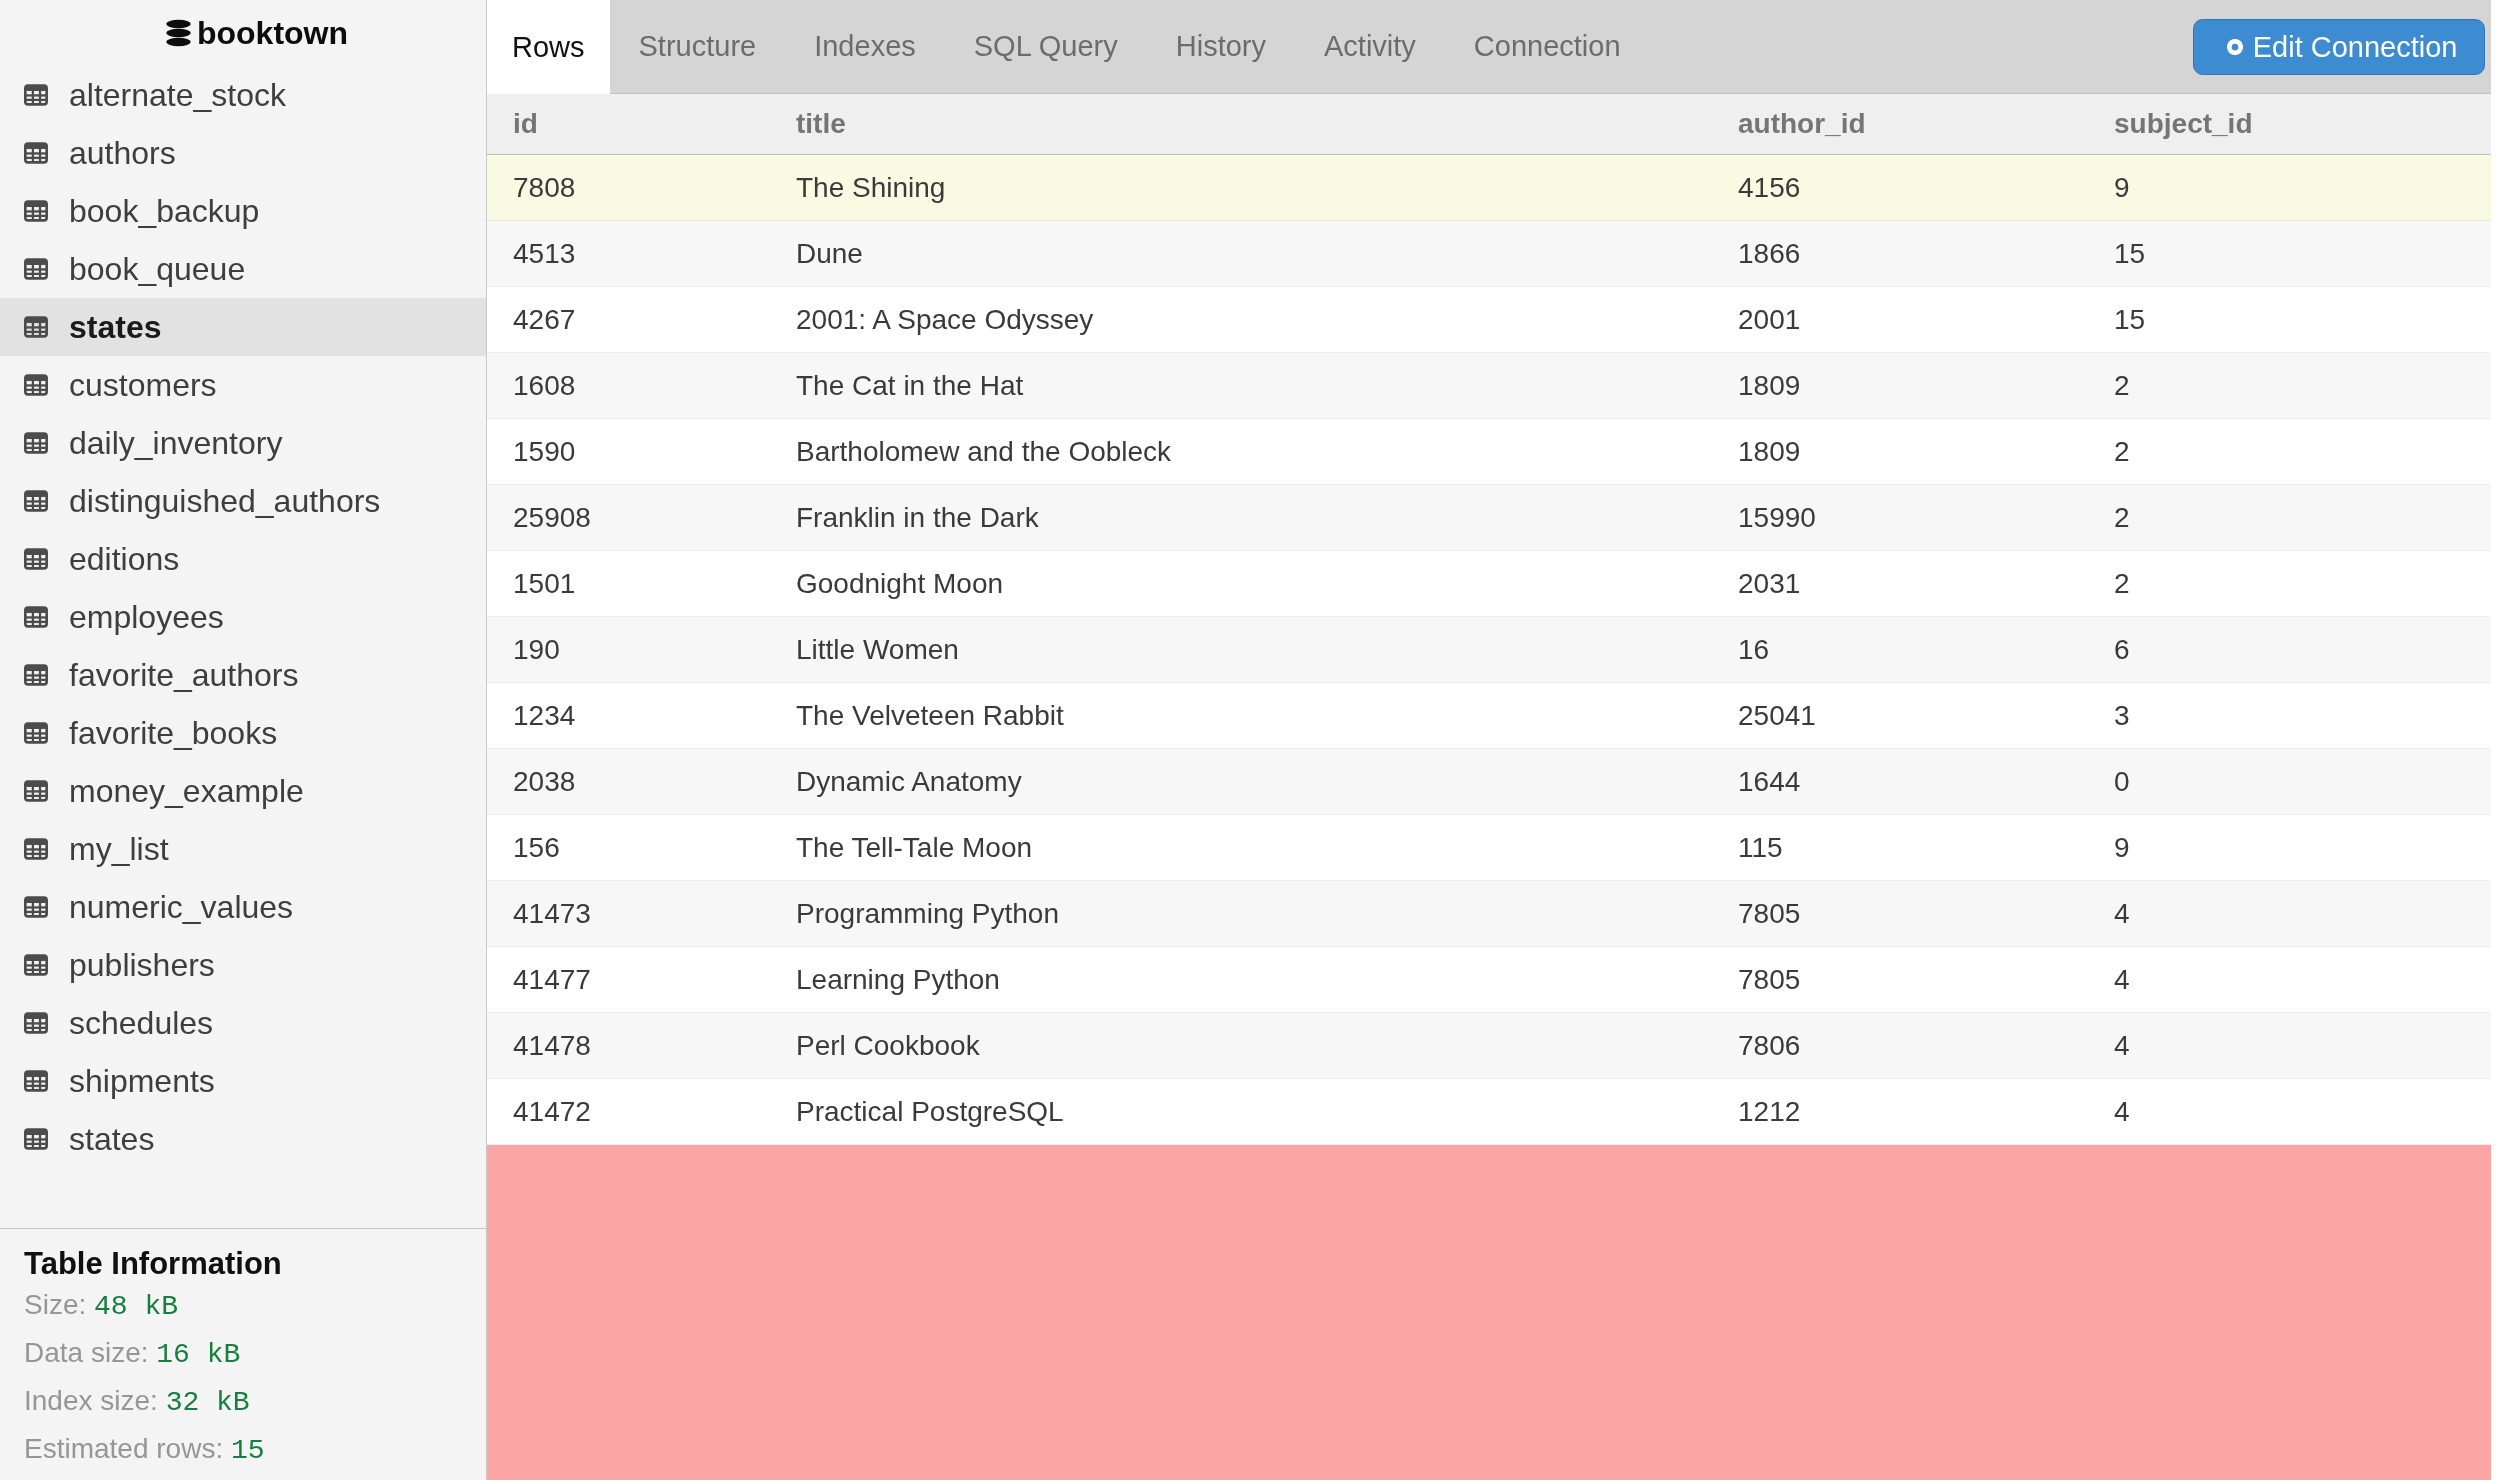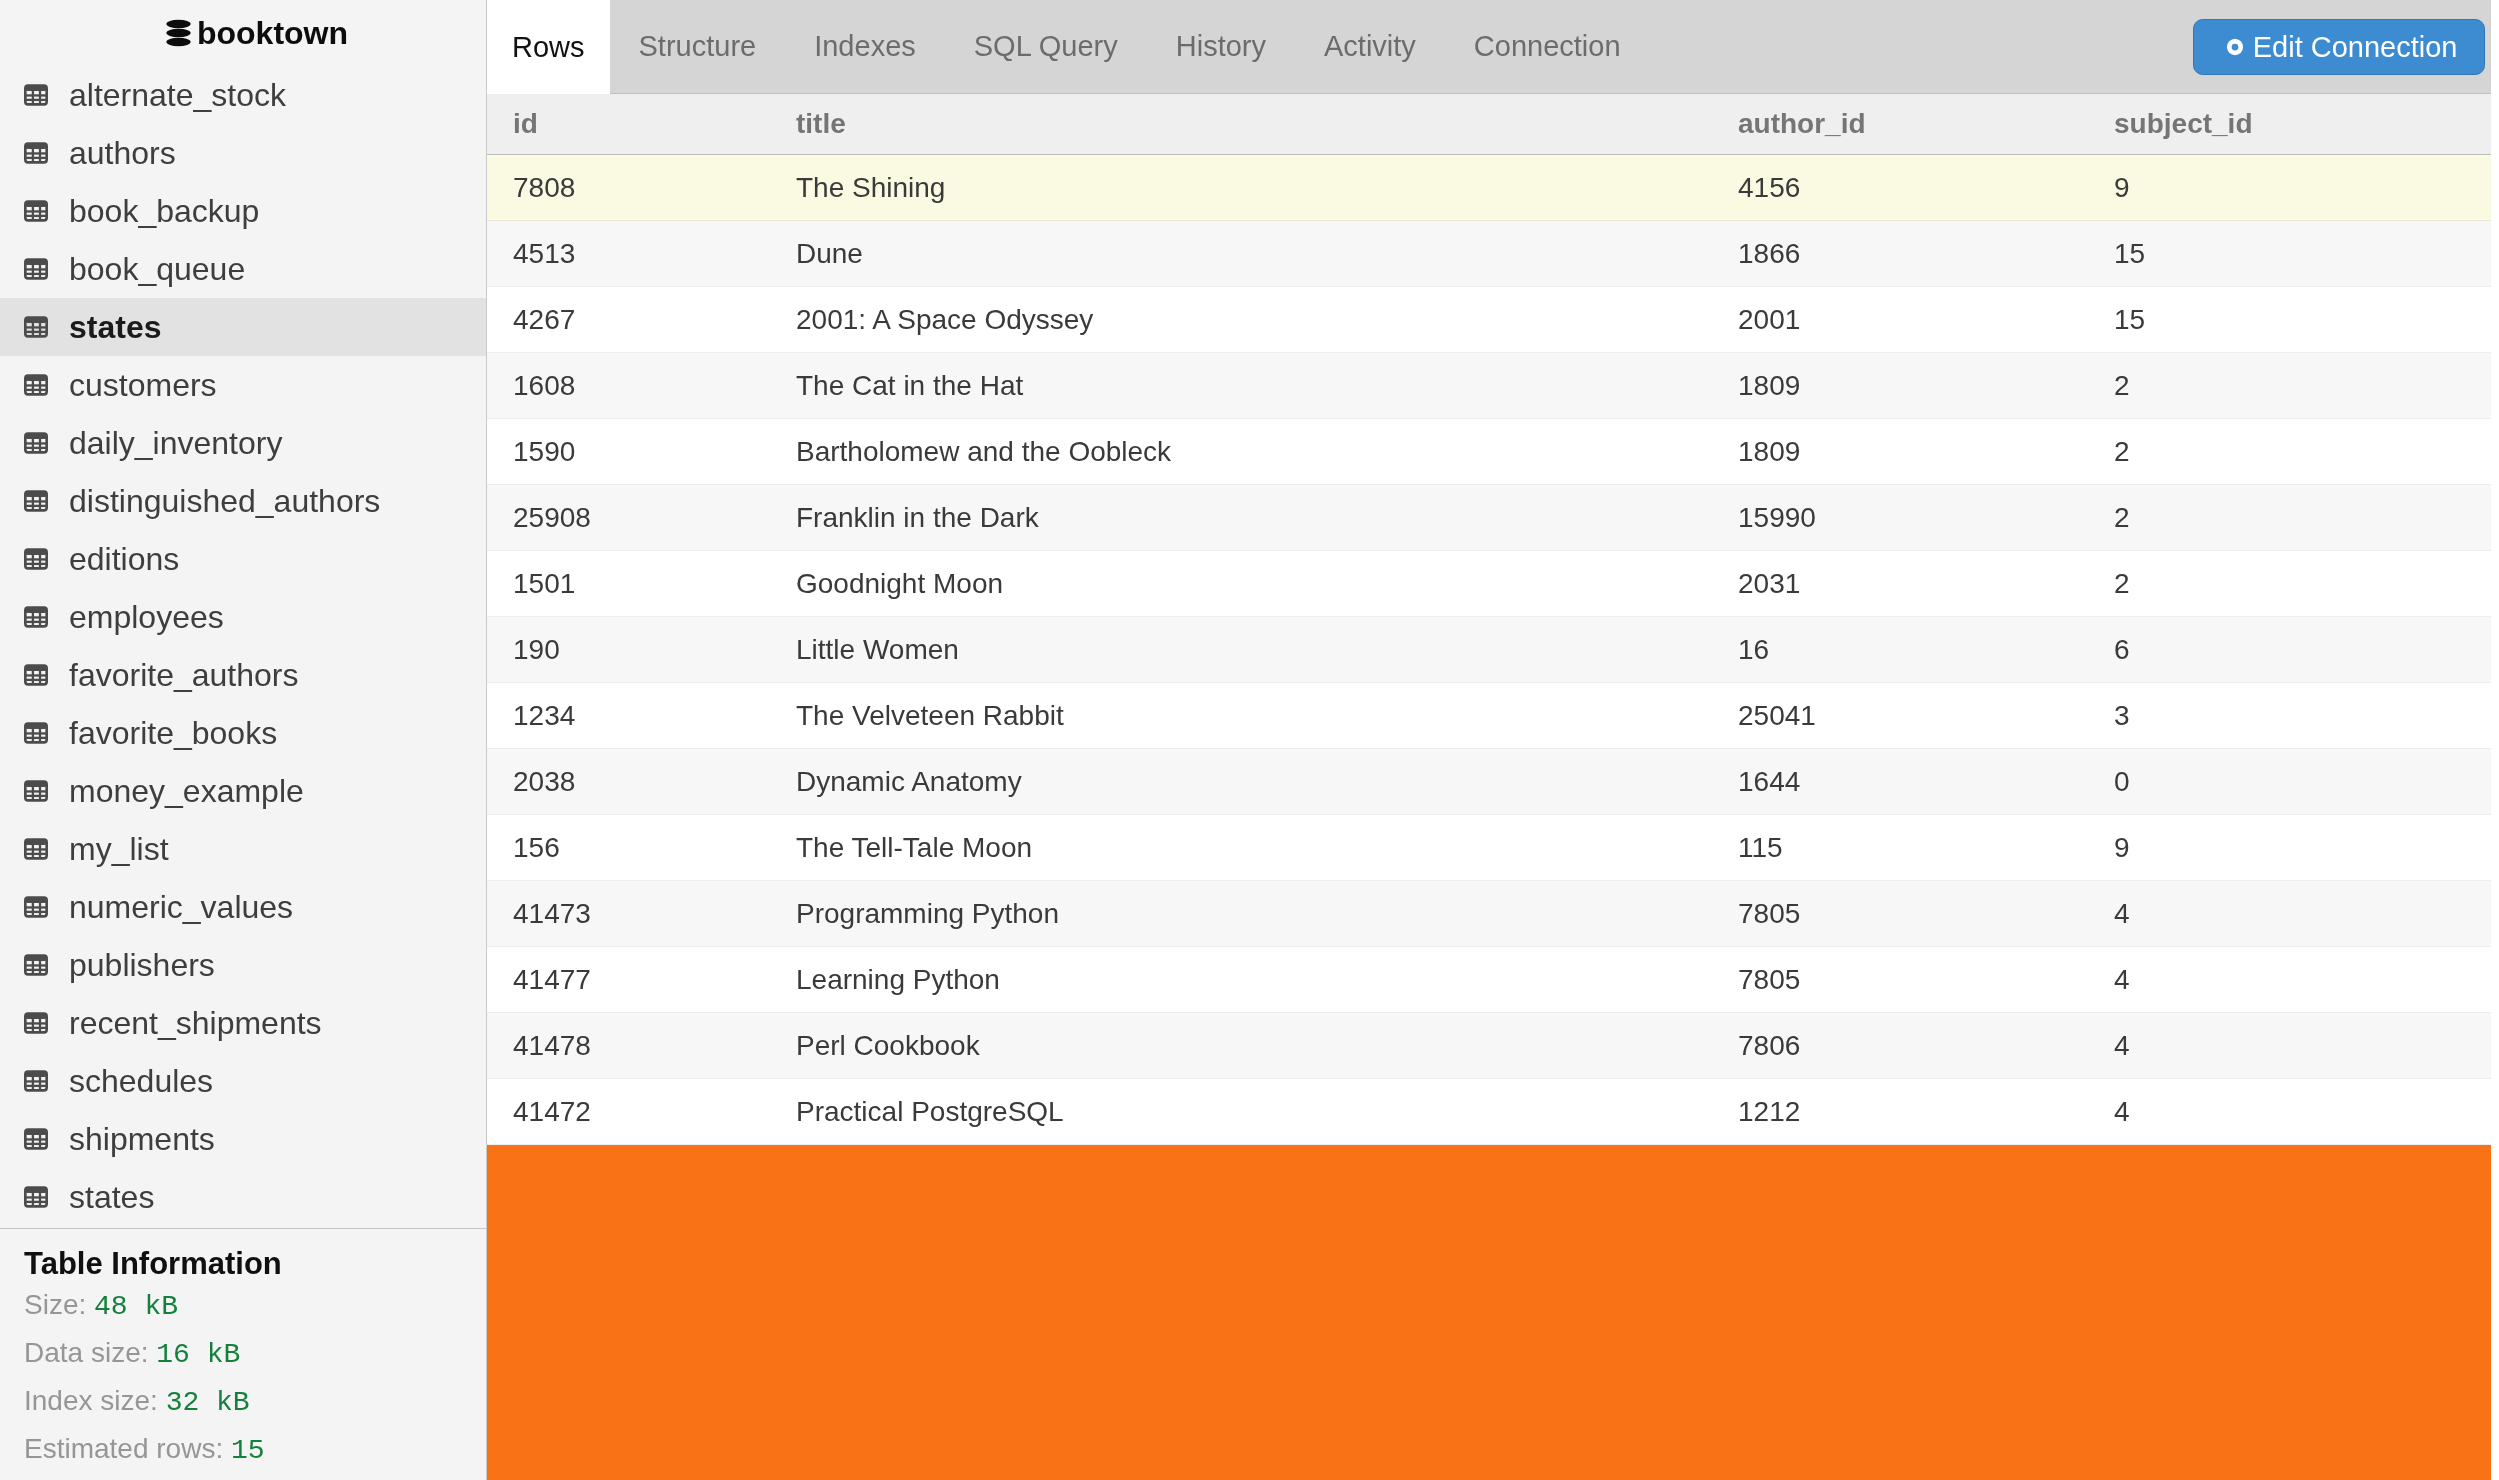--- a/index.html
+++ b/index.html
@@ -31,21 +31,21 @@
   .table-info {
     position:absolute; left:0; right:0; top:1228px; bottom:0;
     border-top:1.9px solid #c6c6c6; background:#f4f4f4;
     padding:17.4px 0 0 24px;
   }
   .ti-title { font-size:31px; font-weight:bold; color:#101010; }
   .ti-row { font-size:28px; line-height:46px; color:#969696; white-space:nowrap; }
   .ti-row .val { color:#15803d;font-family:Liberation Mono, monospace; }
 
   
-  .main { position:absolute; left:487px; top:0; right:0; bottom:0; background:#f97316; }
+  .main { position:absolute; left:487px; top:0; right:0; bottom:0; background:#fca5a5; }
 
   .tab-bar {
     height:94px; background:#d5d5d5; border-bottom:1.9px solid #c0c0c0;
     display:flex; align-items:stretch; position:relative;
   }
   .tab { display:flex; align-items:center; padding:0 29px; font-size:29px; color:#6c6c6c; cursor:default; }
   .tab.active { background:#ffffff; color:#111111; padding:0 25px; margin-bottom:-1.9px; }
 
   .edit-btn {
     position:absolute; top:19.3px; right:15.5px; height:56px;
@@ -288,33 +288,20 @@
           <rect x="1.5" y="1.5" width="24" height="21" rx="3" fill="none" stroke="#4c4c4c" stroke-width="3"></rect>
           <rect x="1.5" y="1.5" width="24" height="6" rx="2.5" fill="#4c4c4c"></rect>
           <g stroke="#4c4c4c" stroke-width="2.6">
             <line x1="10" y1="7" x2="10" y2="22.5"></line>
             <line x1="18" y1="7" x2="18" y2="22.5"></line>
             <line x1="2" y1="12.5" x2="25" y2="12.5"></line>
             <line x1="2" y1="17.5" x2="25" y2="17.5"></line>
           </g>
         </svg>
         <span>publishers</span>
-      </div>
-      <div class="table-item">
-        <svg width="24" height="22" viewBox="0 0 27 24">
-          <rect x="1.5" y="1.5" width="24" height="21" rx="3" fill="none" stroke="#4c4c4c" stroke-width="3"></rect>
-          <rect x="1.5" y="1.5" width="24" height="6" rx="2.5" fill="#4c4c4c"></rect>
-          <g stroke="#4c4c4c" stroke-width="2.6">
-            <line x1="10" y1="7" x2="10" y2="22.5"></line>
-            <line x1="18" y1="7" x2="18" y2="22.5"></line>
-            <line x1="2" y1="12.5" x2="25" y2="12.5"></line>
-            <line x1="2" y1="17.5" x2="25" y2="17.5"></line>
-          </g>
-        </svg>
-        <span>recent_shipments</span>
       </div>
       <div class="table-item">
         <svg width="24" height="22" viewBox="0 0 27 24">
           <rect x="1.5" y="1.5" width="24" height="21" rx="3" fill="none" stroke="#4c4c4c" stroke-width="3"></rect>
           <rect x="1.5" y="1.5" width="24" height="6" rx="2.5" fill="#4c4c4c"></rect>
           <g stroke="#4c4c4c" stroke-width="2.6">
             <line x1="10" y1="7" x2="10" y2="22.5"></line>
             <line x1="18" y1="7" x2="18" y2="22.5"></line>
             <line x1="2" y1="12.5" x2="25" y2="12.5"></line>
             <line x1="2" y1="17.5" x2="25" y2="17.5"></line>

